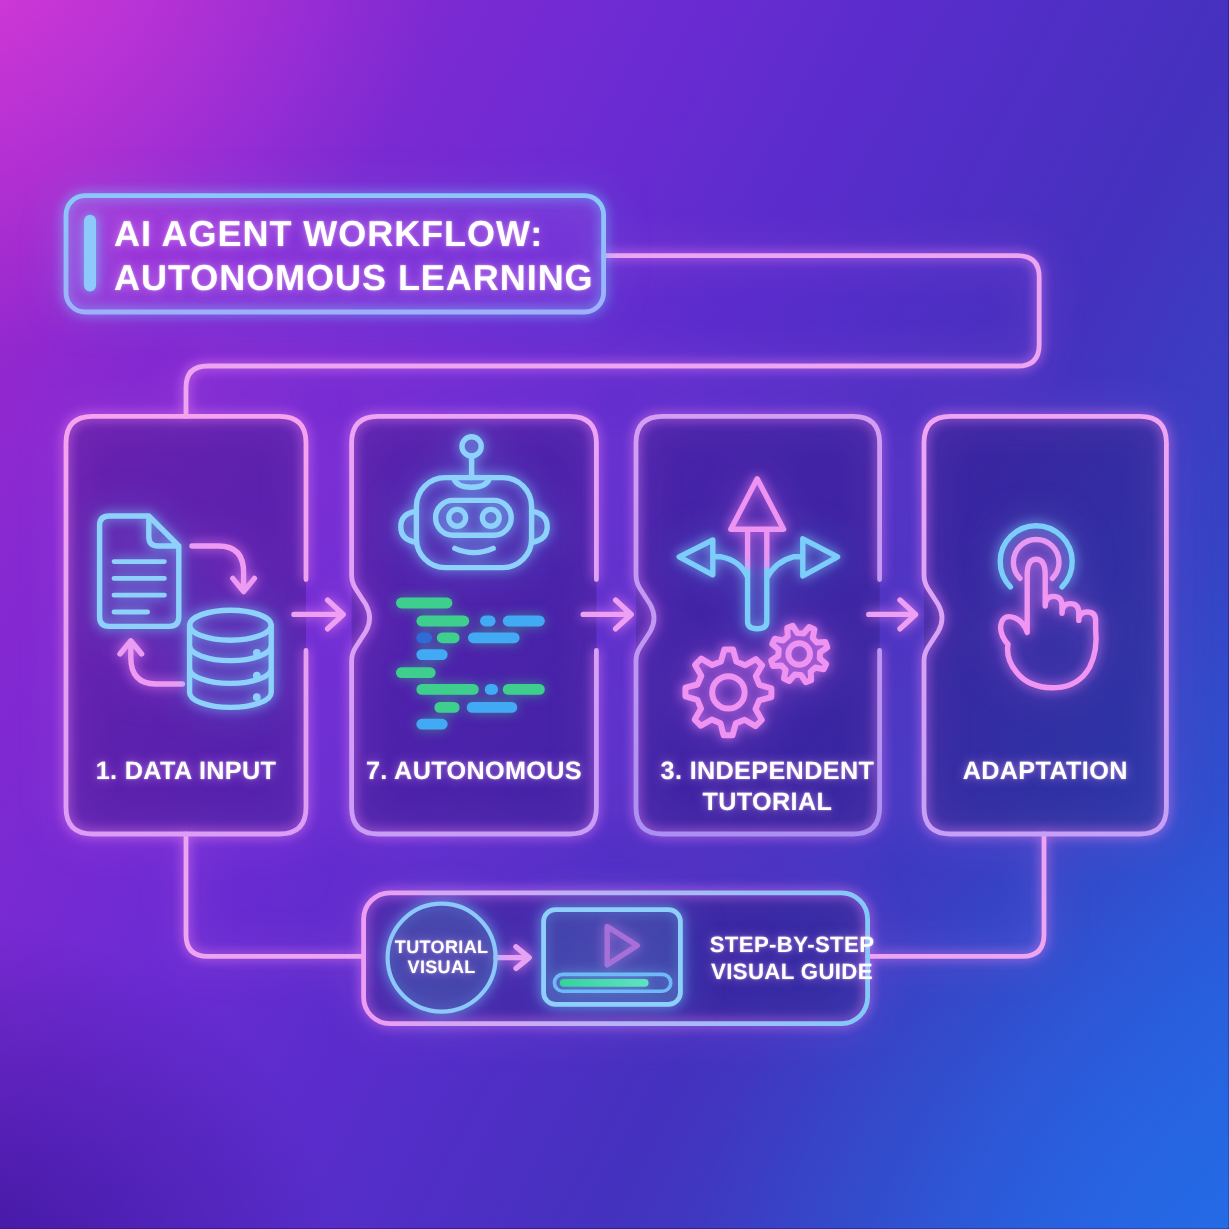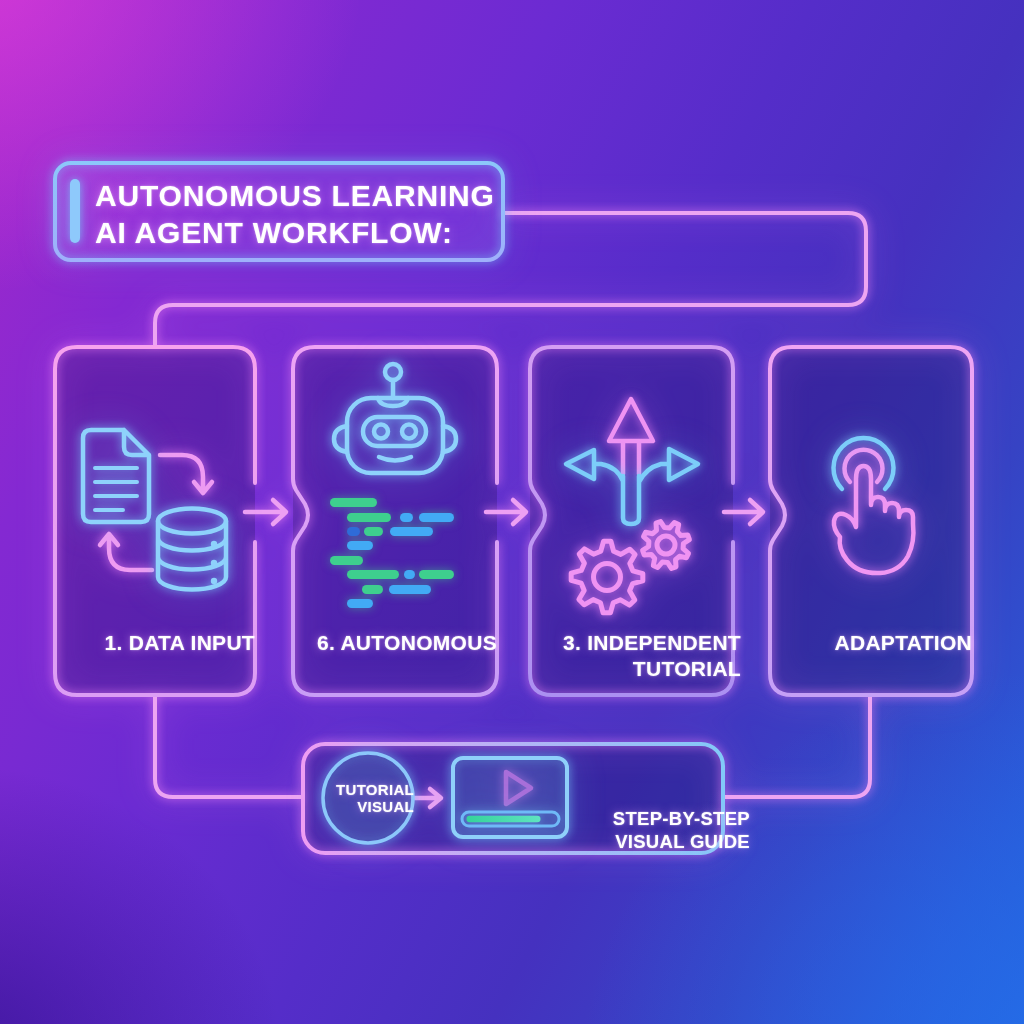--- a/index.html
+++ b/index.html
@@ -10,31 +10,31 @@
       radial-gradient(620px 520px at -2% -3%, rgba(244,70,226,.55), rgba(244,70,226,0) 62%),
       radial-gradient(760px 620px at 103% 103%, rgba(36,110,235,.75), rgba(36,110,235,0) 62%),
       radial-gradient(520px 480px at -3% 103%, rgba(30,8,120,.55), rgba(30,8,120,0) 60%),
       linear-gradient(118deg,#a628ca 0%,#8429d2 18%,#6b2bd2 36%,#552dc9 52%,#4531bf 66%,#3643c4 80%,#2b57d6 92%,#2563dc 100%);
   }
   svg.diagram{position:absolute;left:0;top:0;}
   .gp{filter:drop-shadow(0 0 5px rgba(238,130,246,.85)) drop-shadow(0 0 16px rgba(238,130,246,.35));}
   .gb{filter:drop-shadow(0 0 5px rgba(120,200,250,.85)) drop-shadow(0 0 16px rgba(120,200,250,.30));}
   .gg{filter:drop-shadow(0 0 5px rgba(62,207,142,.55));}
   .txt{
-    position:absolute;color:#fff;font-weight:bold;text-align:right;white-space:nowrap;
+    position:absolute;color:#fff;font-weight:bold;text-align:center;white-space:nowrap;
     text-shadow:0 0 10px rgba(244,170,255,.55), 0 0 2px rgba(255,255,255,.55);
   }
   .title{left:95px;top:177px;width:400px;text-align:left;font-size:30px;line-height:37px;letter-spacing:.8px;}
   .step-label{top:630px;font-size:21px;line-height:26px;letter-spacing:.3px;}
   .lbl-1{left:55px;width:200px;}
   .lbl-2{left:293px;width:204px;}
   .lbl-3{left:538px;width:203px;}
   .lbl-4{left:770px;width:202px;}
   .badge-label{left:322px;top:781px;width:92px;font-size:15px;line-height:17px;letter-spacing:.3px;}
-  .caption{left:570px;top:775px;width:180px;font-size:18.5px;line-height:23px;letter-spacing:.3px;margin-top:32px;}
+  .caption{left:570px;top:775px;width:180px;font-size:18.5px;line-height:23px;letter-spacing:.3px;}
   .line{display:block;}
 </style>
 </head>
 <body>
 
 <div class="stage">
 
   <svg class="diagram" width="1024" height="1024" viewBox="0 0 1024 1024">
     <defs>
       <linearGradient id="gTitle" x1="0" y1="0" x2="0" y2="1">
@@ -168,29 +168,29 @@
       <rect x="347" y="570" width="52" height="9" rx="4.5" fill="#3ecf8e"></rect>
       <rect x="404" y="570" width="11" height="9" rx="4.5" fill="#42aaf5"></rect>
       <rect x="419" y="570" width="35" height="9" rx="4.5" fill="#3ecf8e"></rect>
       <rect x="362" y="585" width="21" height="9" rx="4.5" fill="#3ecf8e"></rect>
       <rect x="389" y="585" width="42" height="9" rx="4.5" fill="#42aaf5"></rect>
       <rect x="347" y="599" width="26" height="9" rx="4.5" fill="#42aaf5"></rect>
     </g>
   </svg>
 
   <div class="txt title">
+    <span class="line">AI AGENT WORKFLOW:</span>
     <span class="line">AUTONOMOUS LEARNING</span>
-    <span class="line">AI AGENT WORKFLOW:</span>
   </div>
 
   <div class="txt step-label lbl-1">
     <span class="line">1. DATA INPUT</span>
   </div>
   <div class="txt step-label lbl-2">
-    <span class="line">6. AUTONOMOUS</span>
+    <span class="line">7. AUTONOMOUS</span>
   </div>
   <div class="txt step-label lbl-3">
     <span class="line">3. INDEPENDENT</span>
     <span class="line">TUTORIAL</span>
   </div>
   <div class="txt step-label lbl-4">
     <span class="line">ADAPTATION</span>
   </div>
 
   <div class="txt badge-label">

